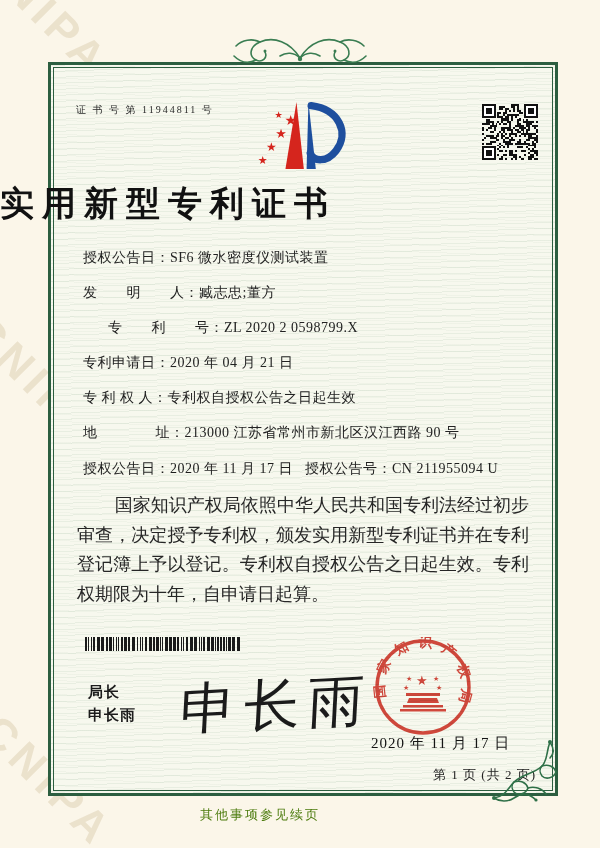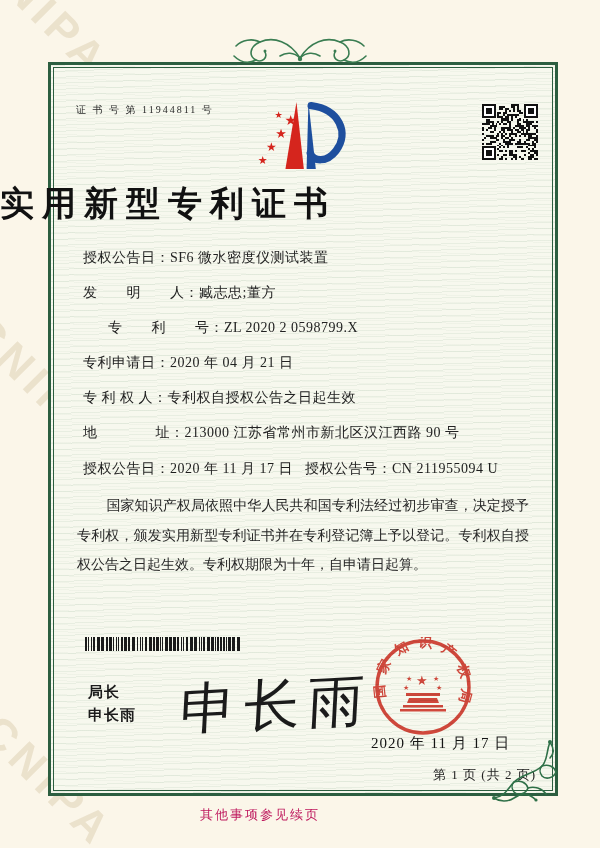--- a/index.html
+++ b/index.html
@@ -46,21 +46,21 @@
   }
   .fields{position:absolute;left:83px;top:249px;width:440px;z-index:3;font-size:14px;}
   .field-row{position:absolute;left:0;white-space:nowrap;letter-spacing:0.5px;}
   .fr1{top:0px;} .fr2{top:35px;} .fr3{top:70px;margin-left:25px;} .fr4{top:105px;}
   .fr5{top:140px;} .fr6{top:175px;} .fr7{top:211px;}
   .field-label{color:#222;}
   .field-value{color:#222;}
   .grant-right{position:absolute;left:222px;top:0;white-space:nowrap;}
   .paragraphs{
     position:absolute;left:77px;top:491px;width:452px;z-index:3;
-    font-size:14px;line-height:29.5px;text-align:justify;color:#262626;
+    font-size:18px;line-height:29.5px;text-align:justify;color:#262626;
   }
   .paragraphs p{margin:0;text-indent:2.1em;}
   .barcode{position:absolute;left:85px;top:637px;z-index:3;}
   .officer{
     position:absolute;left:88px;top:682px;z-index:3;
     font-family:Liberation Mono, monospace;
     font-weight:600;font-size:15px;line-height:23px;color:#1c1c1c;letter-spacing:1px;
   }
   .autograph{
     position:absolute;left:180px;top:668px;z-index:4;
@@ -71,21 +71,21 @@
   .seal-date{
     position:absolute;left:371px;top:734px;z-index:6;
     font-size:15px;letter-spacing:1px;color:#141414;white-space:nowrap;
   }
   .page-info{
     position:absolute;left:0;top:766px;width:536px;text-align:right;z-index:3;
     font-size:13px;letter-spacing:1px;color:#222;
   }
   .continuation{
     position:absolute;left:0;top:806px;width:520px;text-align:center;z-index:3;
-    font-size:13px;letter-spacing:2px;color:#be185d;
+    font-size:13px;letter-spacing:2px;color:#4d7c0f;
   }
 </style>
 </head>
 <body>
 
 <div class="watermark wm1">CNIPA</div>
 <div class="watermark wm2">CNIPA</div>
 <div class="watermark wm3">CNIPA</div>
 <div class="watermark wm4">CNIPA</div>
 <div class="watermark wm5">CNIPA</div>

